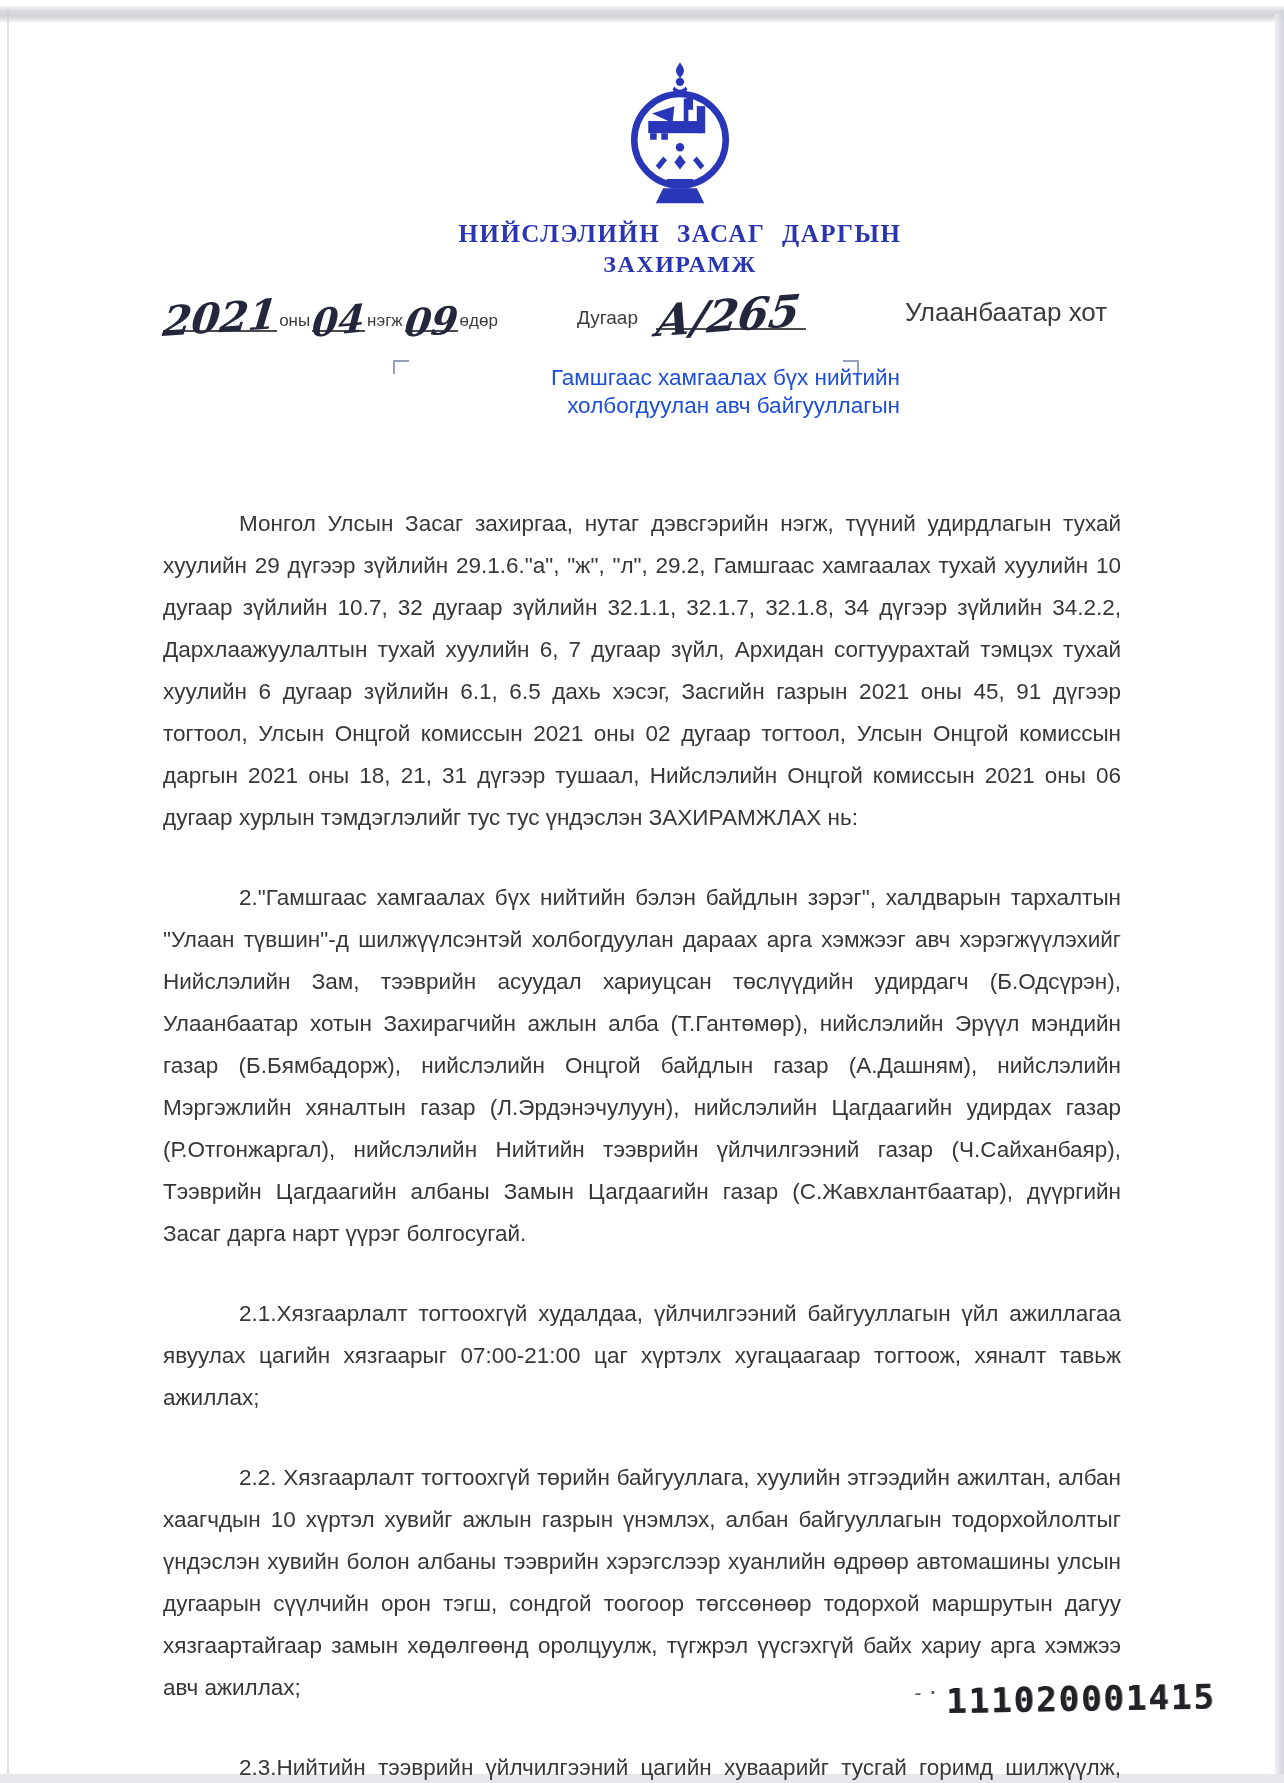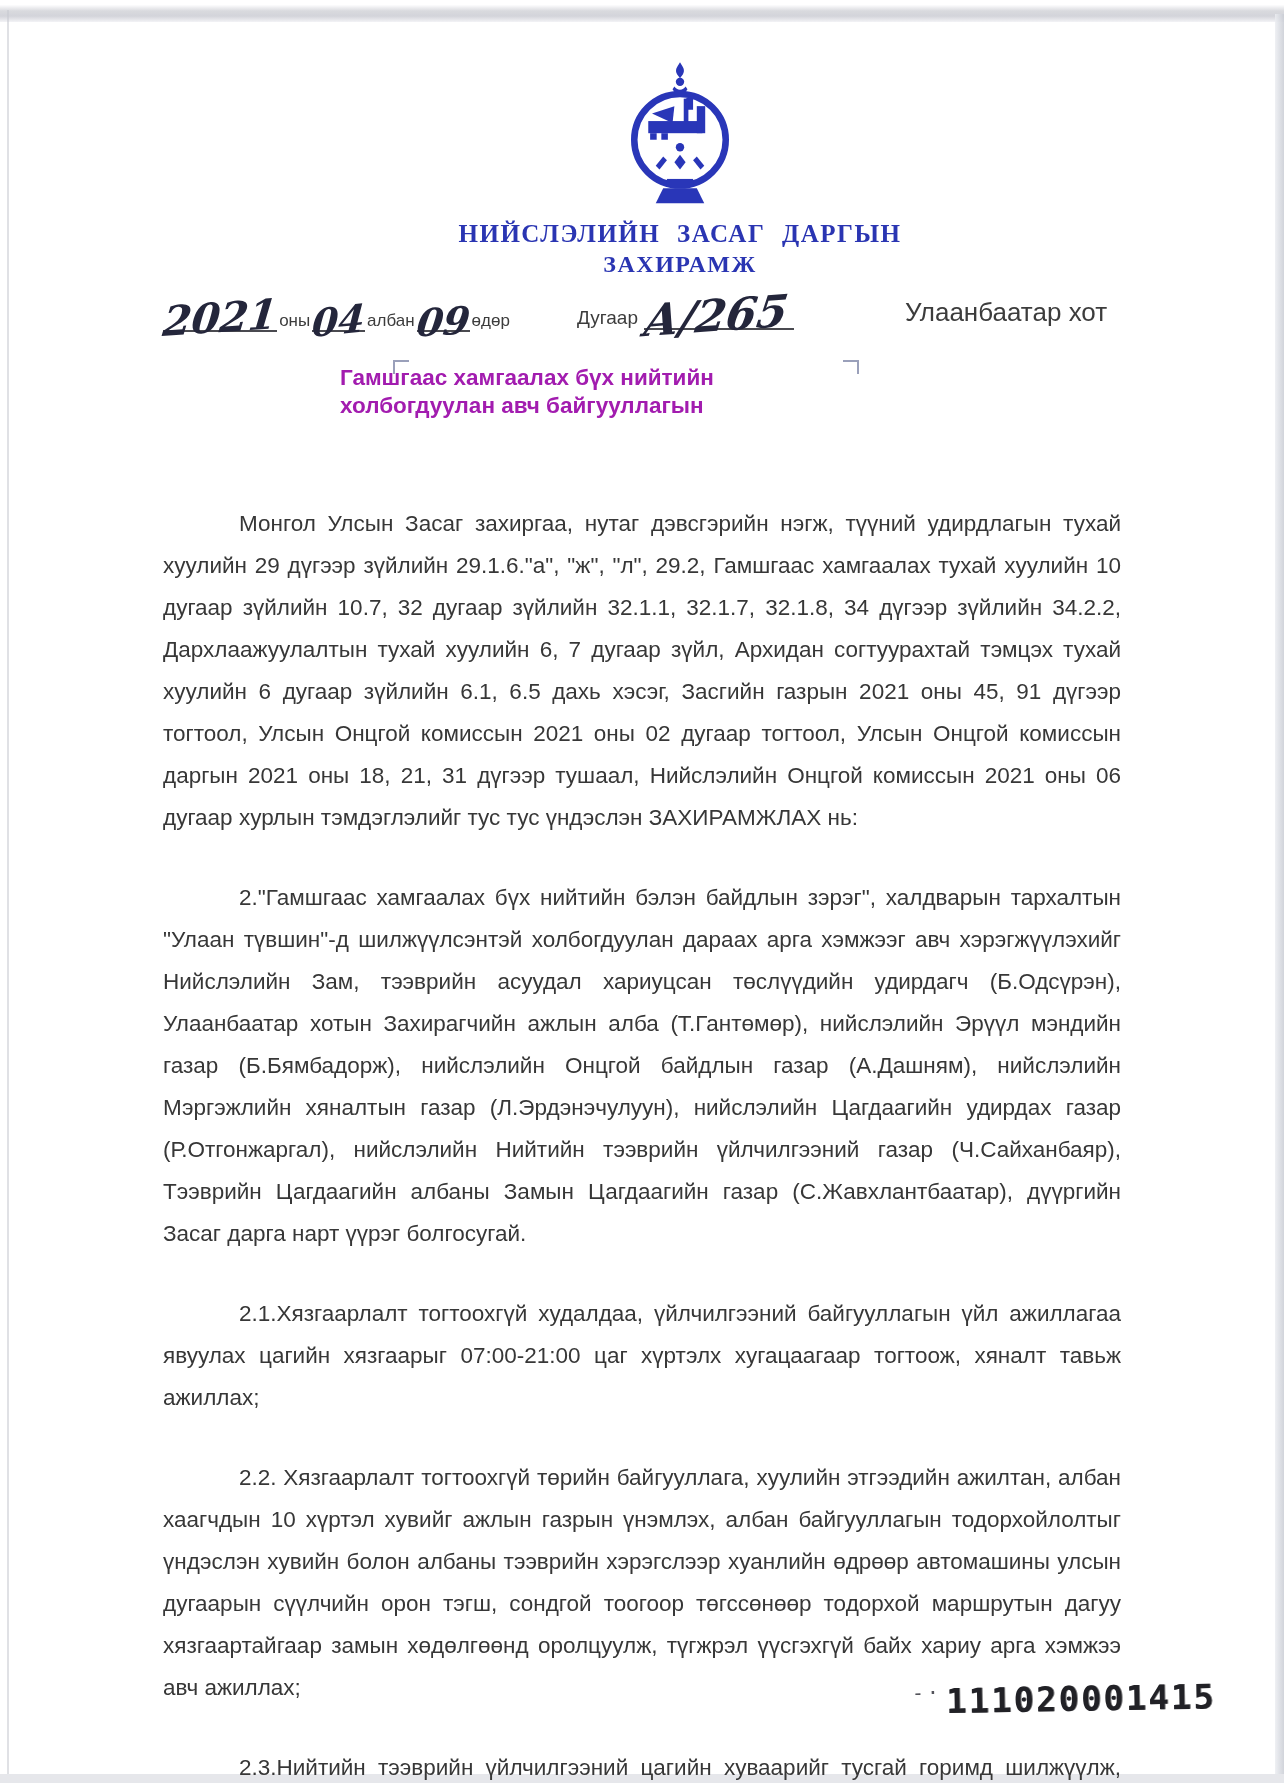--- a/index.html
+++ b/index.html
@@ -38,29 +38,29 @@
   .slot-day{min-width:46px;}
   .slot-number{min-width:150px;text-align:left;}
   .hw{display:inline-block;font-family:"DejaVu Serif", serif;font-style:italic;font-weight:600;
     color:#24263b;line-height:1;}
   .hw-year{font-size:41px;transform:translateY(9px) rotate(-4deg) skewX(-10deg);}
   .hw-month{font-size:38px;transform:translateY(10px) rotate(-6deg) skewX(-10deg);}
   .hw-day{font-size:38px;transform:translateY(11px) rotate(-3deg) skewX(-10deg);}
   .hw-number{font-size:44px;transform:translateY(10px) rotate(-4deg) skewX(-12deg);}
   .date-label{margin:0 2px;padding-bottom:1px;}
   .number-group{position:absolute;left:412px;bottom:8px;display:inline-flex;align-items:flex-end;font-size:19px;}
-  .number-group .date-label{margin-right:6px;}
+  .number-group .date-label{margin-right:18px;}
   .city{position:absolute;left:742px;bottom:10px;font-size:26px;color:#3c3c3c;}
 
   
   .crop{position:absolute;width:14px;height:12px;border-top:2px solid #9aa0ba;}
   .crop-left{left:393px;top:360px;border-left:2px solid #9aa0ba;}
   .crop-right{left:843px;top:360px;border-right:2px solid #9aa0ba;}
-  .title-block{position:absolute;left:340px;top:364px;width:560px;text-align:left;
-    font-size:22.5px;line-height:27.5px;color:#a21caf;font-weight:bold;}
+  .title-block{position:absolute;left:340px;top:364px;width:560px;text-align:right;
+    font-size:22.5px;line-height:27.5px;color:#1d4ed8;}
 
   
   .doc-body{position:absolute;left:163px;top:503px;width:958px;
     font-size:22.5px;line-height:42px;color:#373737;text-align:justify;}
   .doc-body p{margin:0 0 38px 0;text-indent:76px;}
 
   
   .stamp{position:absolute;left:912px;top:1678px;white-space:nowrap;transform:rotate(-1deg);}
   .stamp-prefix{font-size:20px;color:#53535a;letter-spacing:3px;vertical-align:14px;margin-right:4px;
     font-family:"DejaVu Sans Mono", monospace;}
@@ -107,21 +107,21 @@
   <div class="org-title">
     <div class="org-line1">НИЙСЛЭЛИЙН ЗАСАГ ДАРГЫН</div>
     <div class="org-line2">ЗАХИРАМЖ</div>
   </div>
 
   <div class="dateline">
     <span class="date-group">
       <span class="slot slot-year"><span class="hw hw-year">2021</span></span>
       <span class="date-label">оны</span>
       <span class="slot slot-month"><span class="hw hw-month">04</span></span>
-      <span class="date-label">албан</span>
+      <span class="date-label">нэгж</span>
       <span class="slot slot-day"><span class="hw hw-day">09</span></span>
       <span class="date-label">өдөр</span>
     </span>
     <span class="number-group">
       <span class="date-label">Дугаар</span>
       <span class="slot slot-number"><span class="hw hw-number">А/265</span></span>
     </span>
     <span class="city">Улаанбаатар хот</span>
   </div>
 

